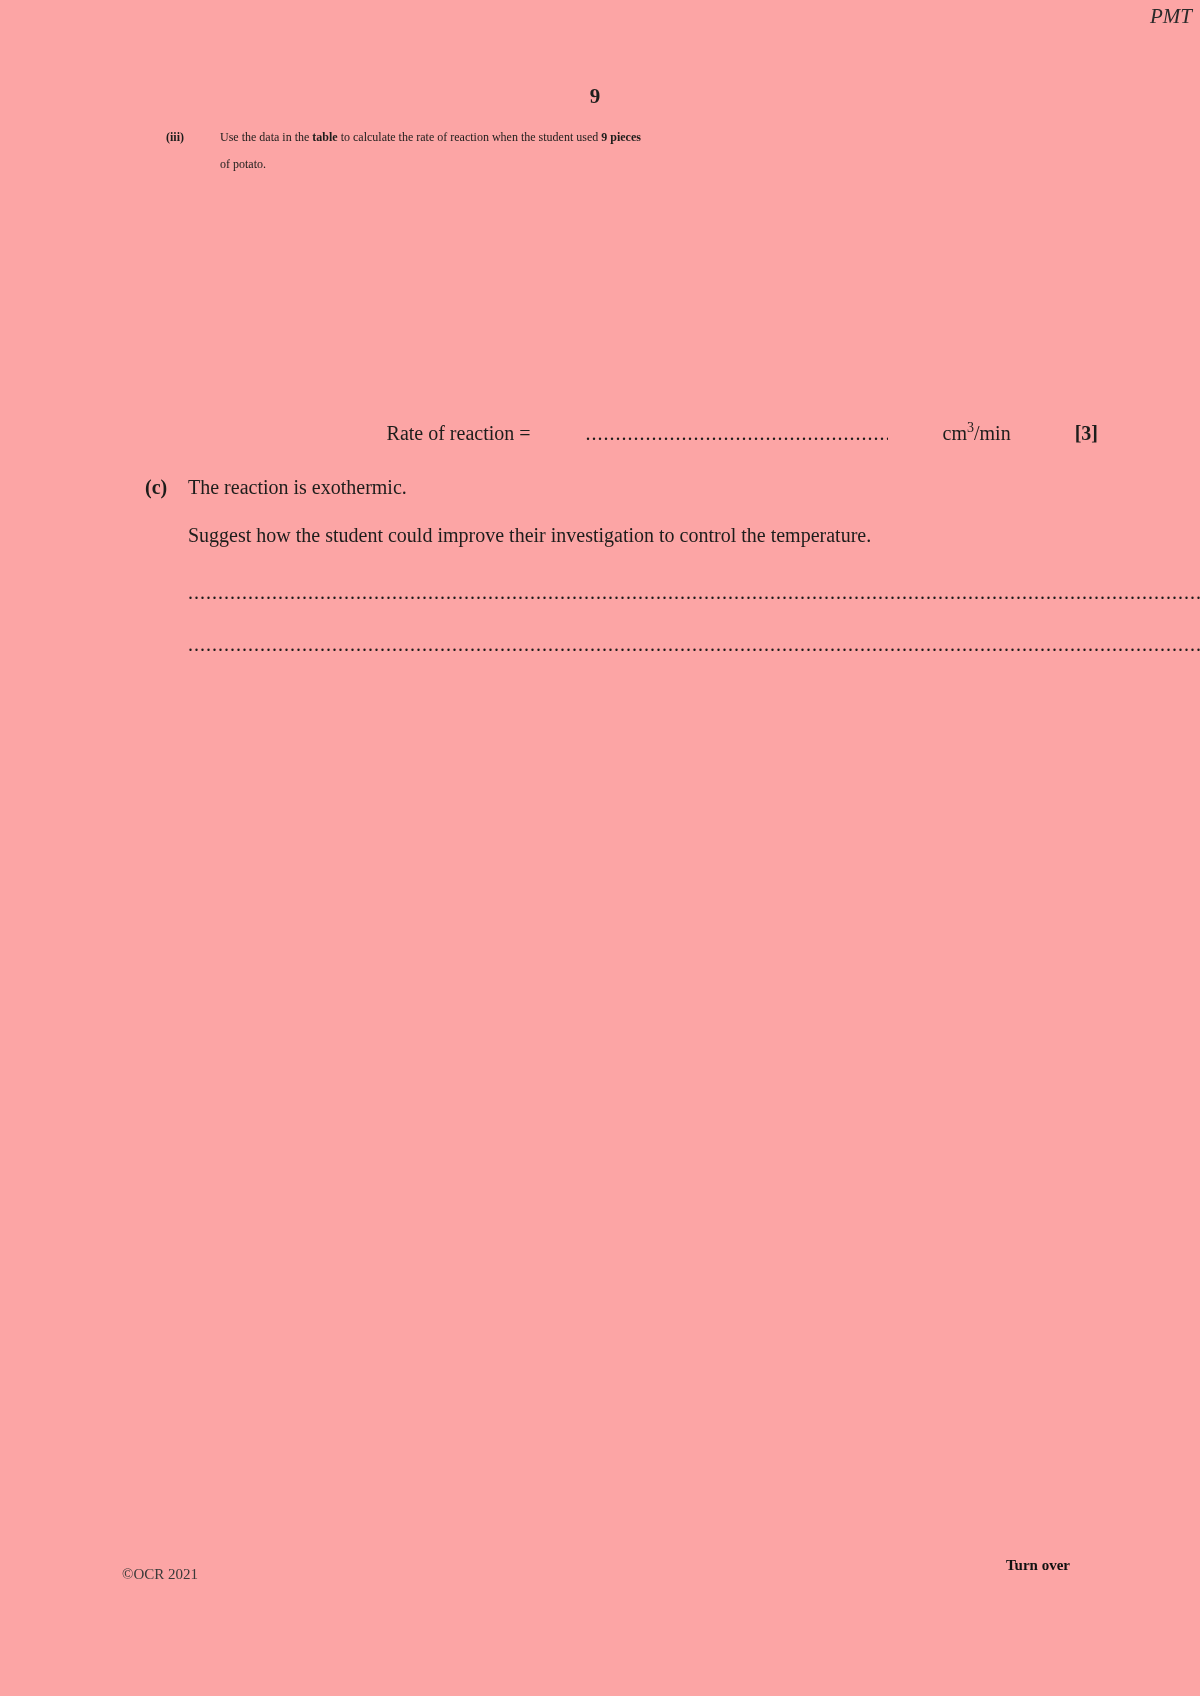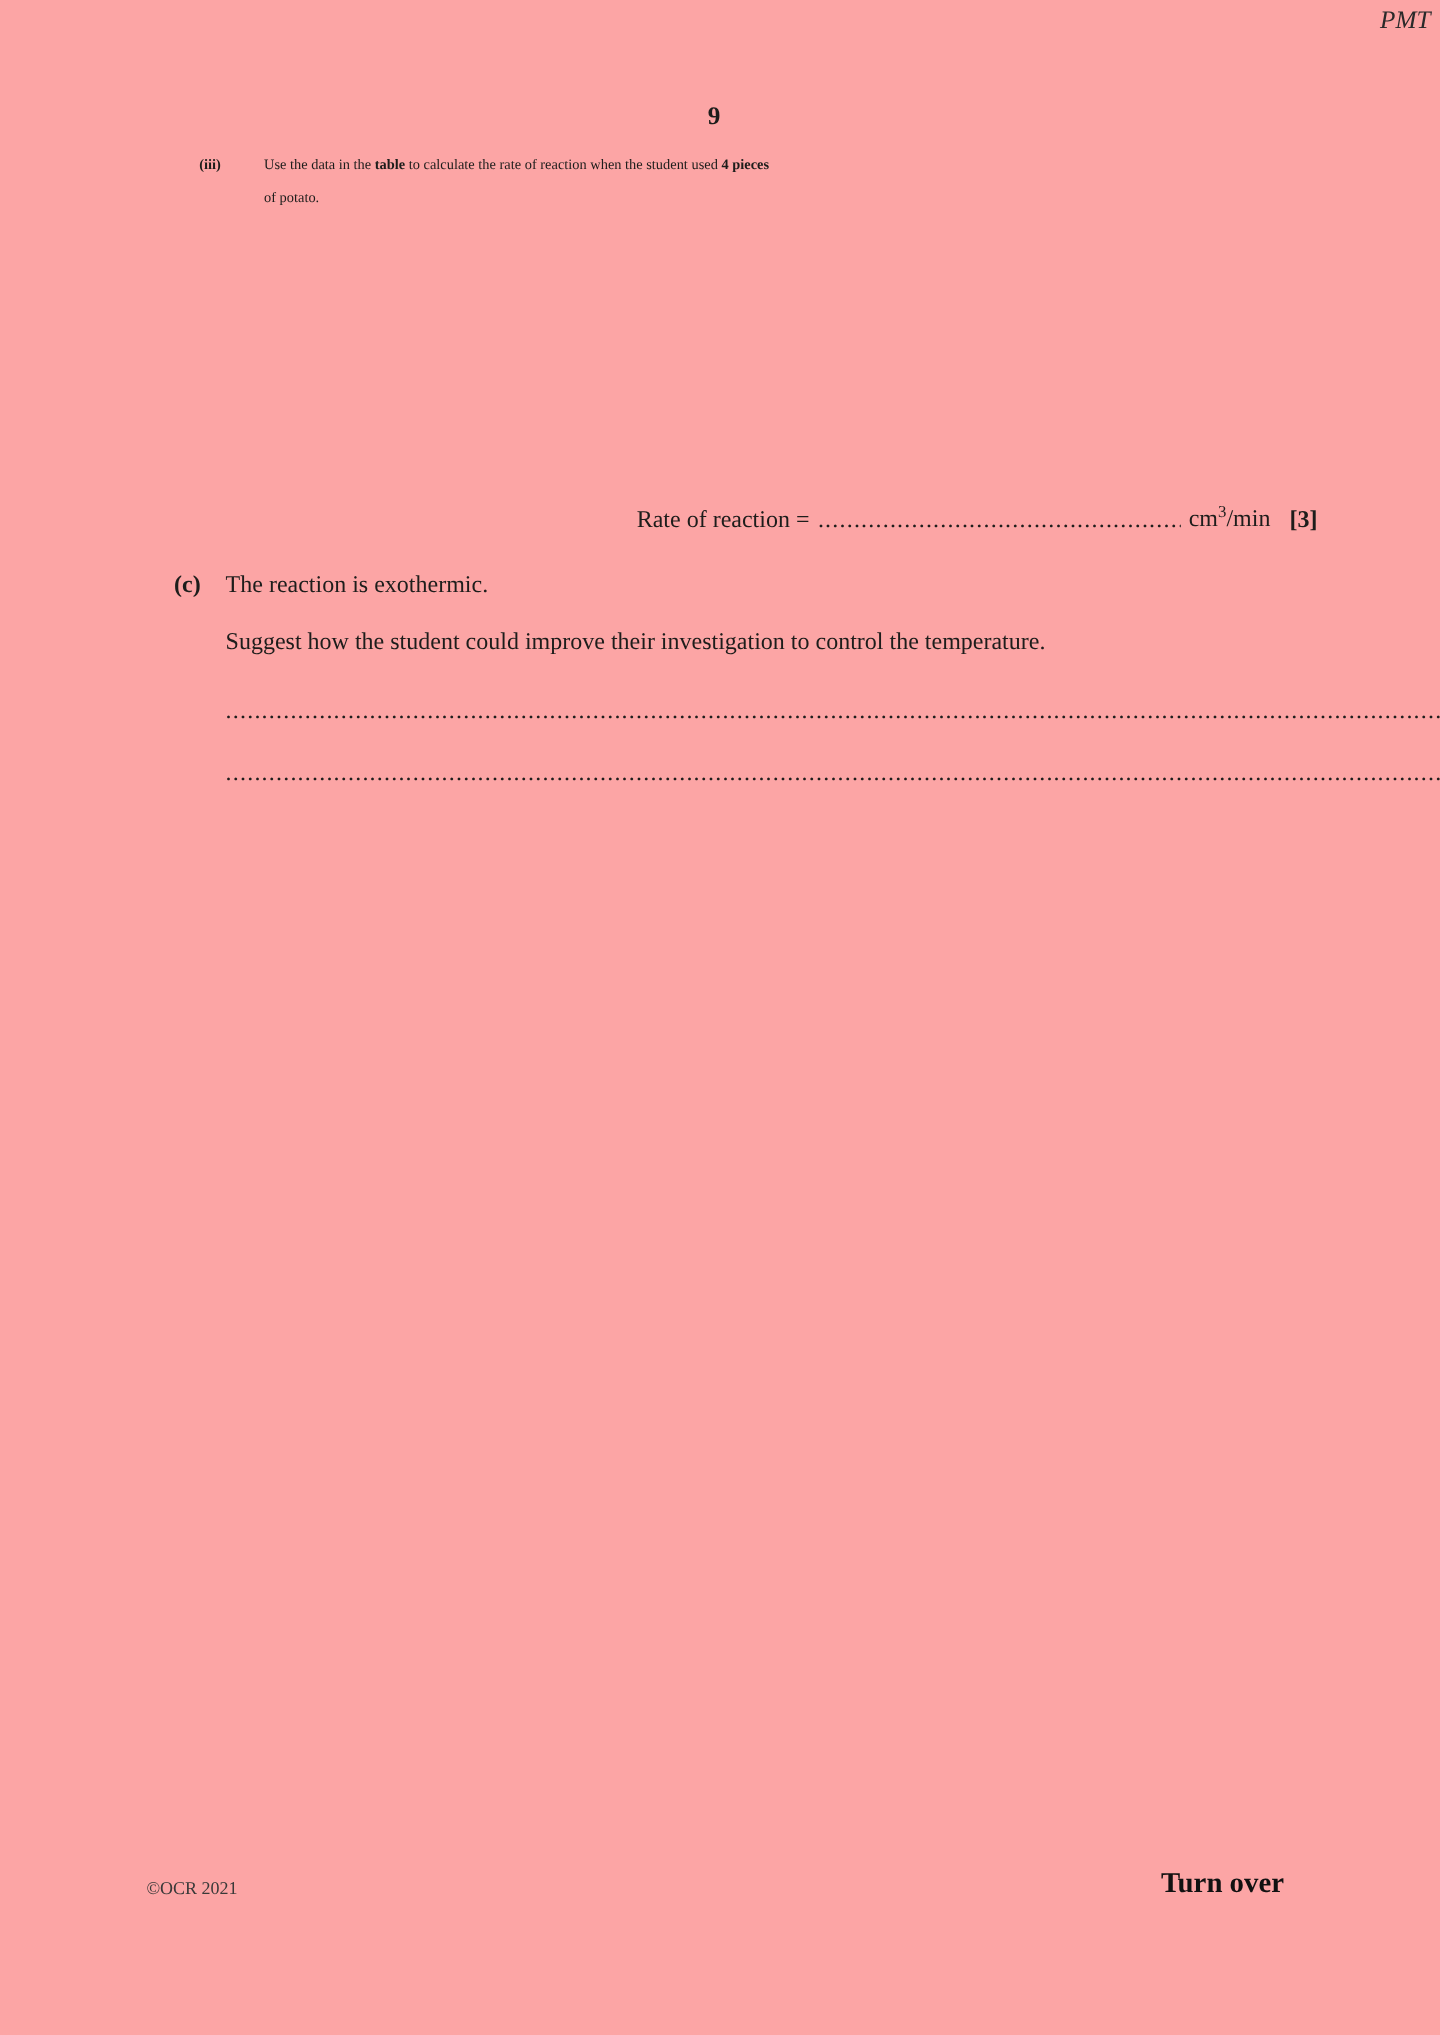--- a/index.html
+++ b/index.html
@@ -46,20 +46,21 @@
   .rate-line {
     position: absolute;
     top: 420px;
     left: 0;
     right: 102px;
     display: flex;
     justify-content: flex-end;
     align-items: baseline;
     font-size: 20px;
     white-space: nowrap;
+    gap: 48px;
   }
   .rate-line .leader {
     display: inline-block;
     width: 302px;
     overflow: hidden;
     white-space: nowrap;
     margin-left: 7px;
     letter-spacing: 1px;
     vertical-align: baseline;
   }
@@ -97,38 +98,38 @@
     position: absolute;
     left: 122px;
     top: 1566px;
     font-size: 15px;
     color: #3a3a39;
   }
   .footer-turnover {
     position: absolute;
     right: 130px;
     top: 1557px;
-    font-size: 24px;
+    font-size: 15px;
     font-weight: bold;
     color: #111;
   }
 </style>
 </head>
 <body>
 
 <div class="page">
 
   <div class="watermark">PMT</div>
 
   <div class="page-number">9</div>
 
   <section class="q3">
     <div class="q-label">(iii)</div>
     <div class="q-body">
-      <p class="qline"><span>Use the data in the </span><b class="inlinebold">table</b><span> to calculate the rate of reaction when the student used </span><b class="inlinebold">4 pieces</b></p>
+      <p class="qline"><span>Use the data in the </span><b class="inlinebold">table</b><span> to calculate the rate of reaction when the student used </span><b class="inlinebold">9 pieces</b></p>
       <p class="qline">of potato.</p>
     </div>
   </section>
 
   <div class="rate-line">
     <span>Rate of reaction =</span>
     <span class="leader">........................................................................................................................................................................................................................................................</span>
     <span class="unit"><span>cm</span><sup>3</sup><span>/min</span></span>
     <span class="marks">[3]</span>
   </div>

